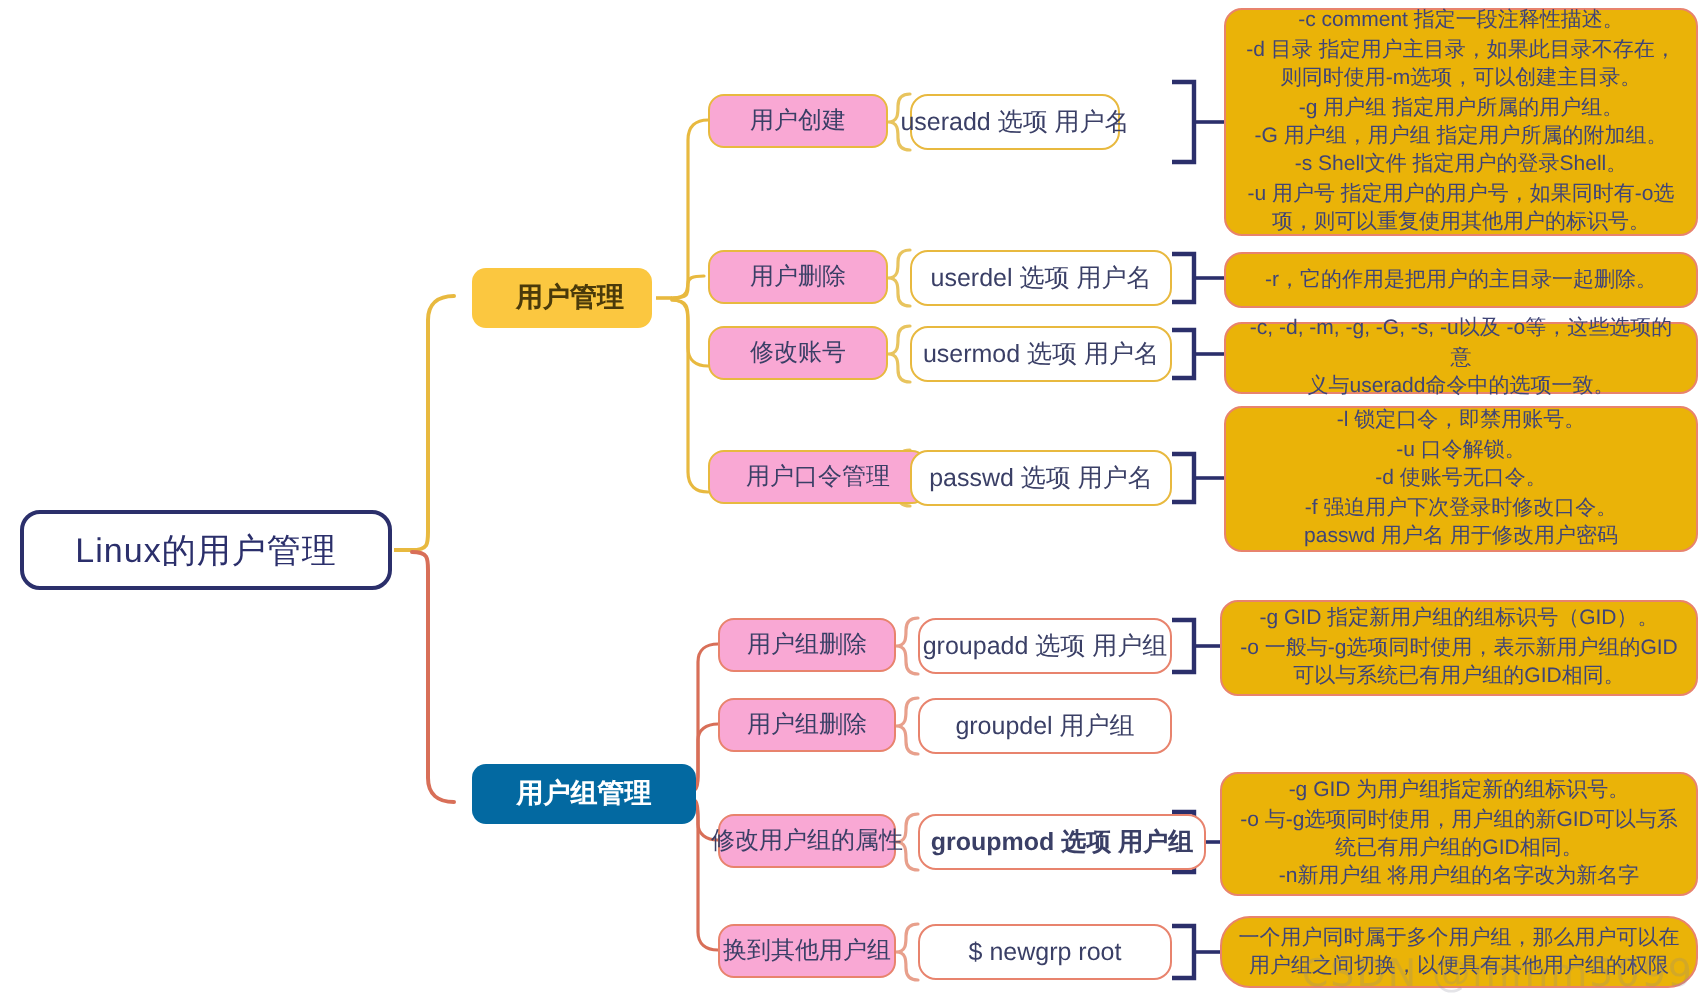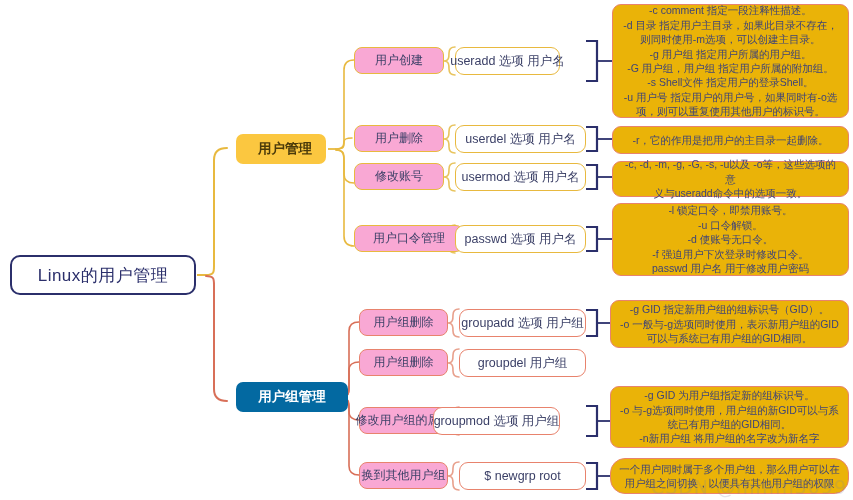--- a/index.html
+++ b/index.html
@@ -191,21 +191,21 @@
 -f 强迫用户下次登录时修改口令。
 passwd 用户名 用于修改用户密码</div>
 
   <div class="node sub g" style="left:359px;top:309px;width:89px;">用户组删除</div>
   <div class="node cmd g" style="left:459px;top:309px;width:127px;">groupadd 选项 用户组</div>
 
   <div class="node sub g" style="left:359px;top:349px;width:89px;">用户组删除</div>
   <div class="node cmd g" style="left:459px;top:349px;width:127px;">groupdel 用户组</div>
 
   <div class="node sub g" style="left:359px;top:407px;width:89px;">修改用户组的属性</div>
-  <div class="node cmd g" style="left:433px;top:407px;width:127px;">groupmod 选项 用户组</div>
+  <div class="node cmd g" style="left:459px;top:407px;width:144px;font-weight:bold;">groupmod 选项 用户组</div>
 
   <div class="node sub g" style="left:359px;top:462px;width:89px;">换到其他用户组</div>
   <div class="node cmd g" style="left:459px;top:462px;width:127px;">$ newgrp root</div>
 
   <div class="note" style="left:610px;top:300px;width:239px;height:48px;">-g GID 指定新用户组的组标识号（GID）。
 -o 一般与-g选项同时使用，表示新用户组的GID
 可以与系统已有用户组的GID相同。</div>
 
   <div class="note" style="left:610px;top:386px;width:239px;height:62px;">-g GID 为用户组指定新的组标识号。
 -o 与-g选项同时使用，用户组的新GID可以与系

